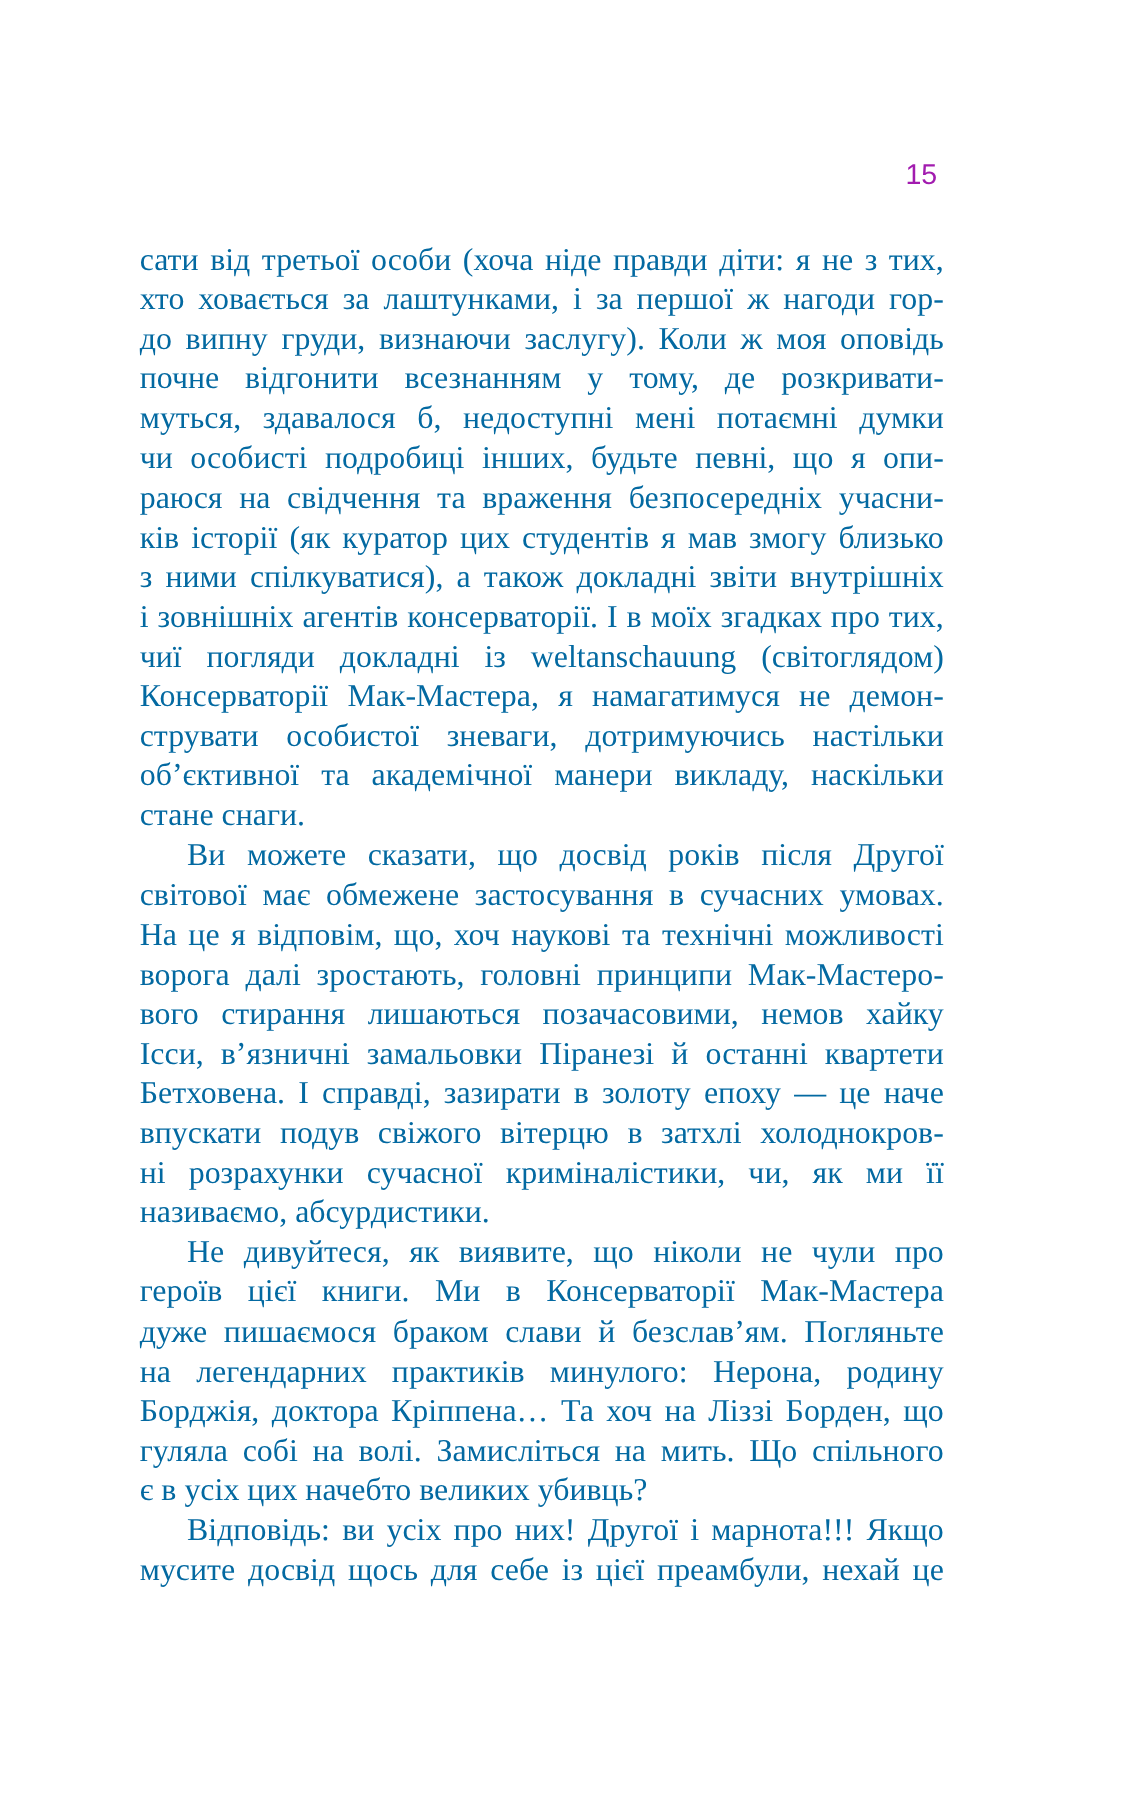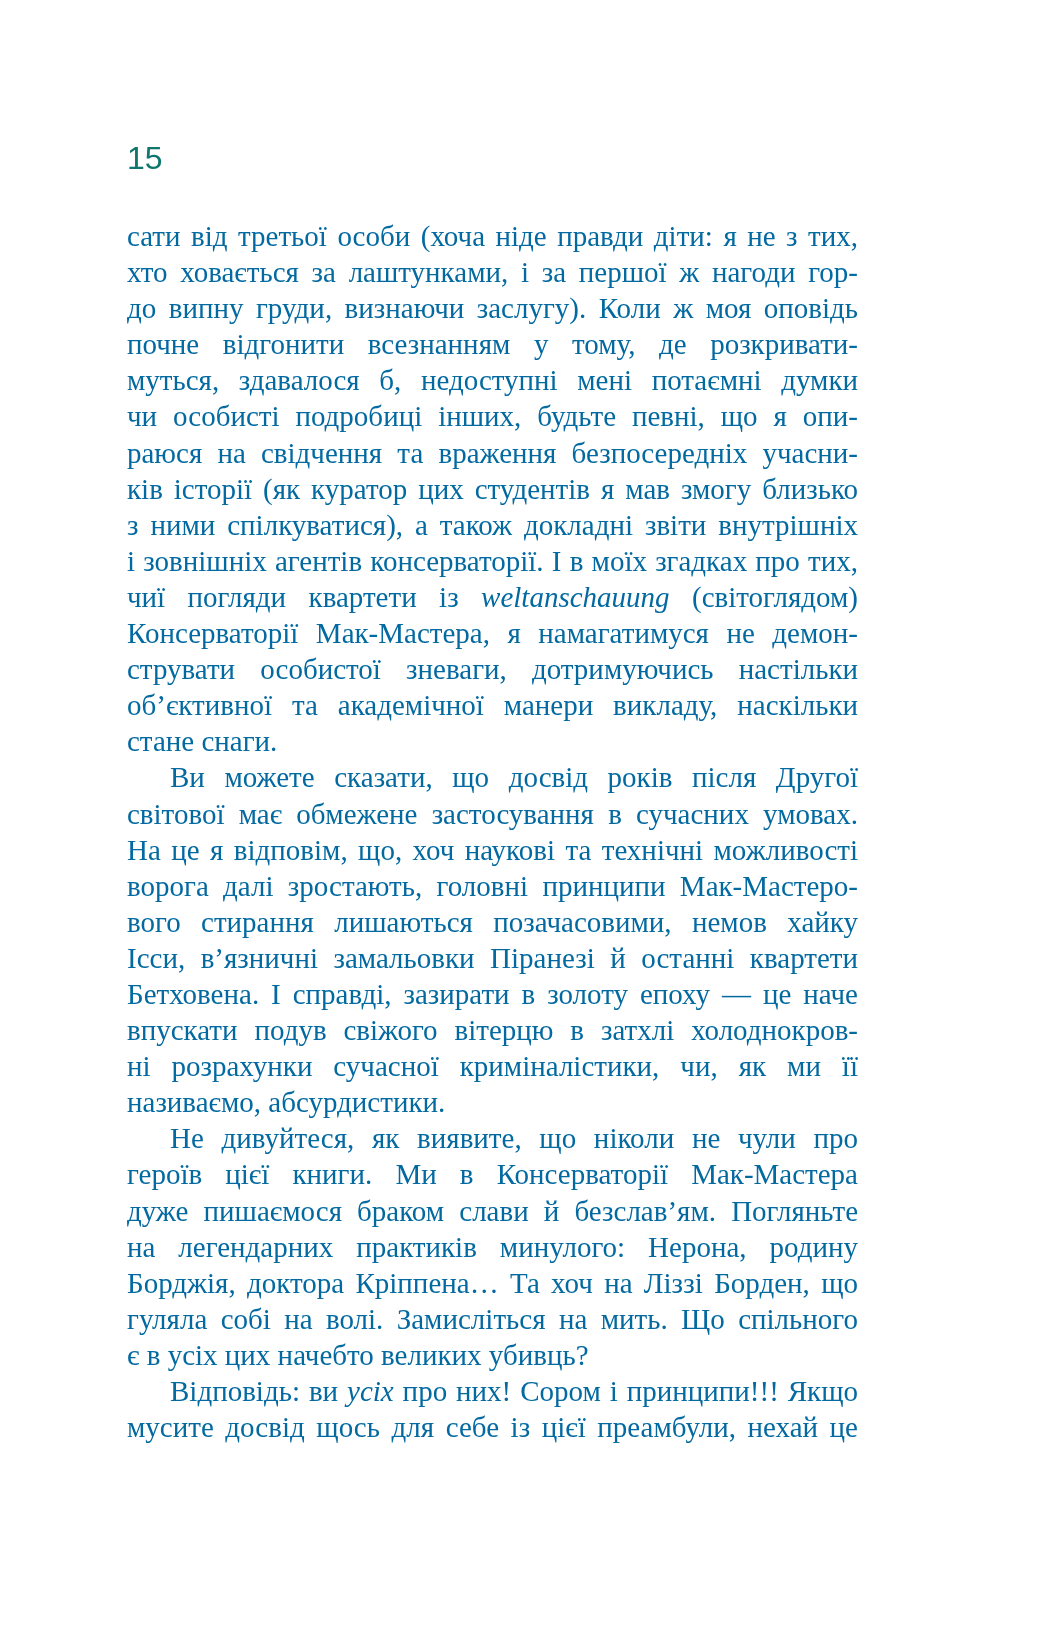--- a/index.html
+++ b/index.html
@@ -12,25 +12,25 @@
     width: 1040px;
     height: 1630px;
     background: #ffffff;
     overflow: hidden;
   }
   .folio {
     position: absolute;
     top: 144px;
     left: 127px;
     width: 725px;
-    text-align: left;
+    text-align: right;
     font-family: "Liberation Sans", sans-serif;
-    font-size: 32px;
+    font-size: 26px;
     line-height: 28px;
-    color: #0f766e;
+    color: #a21caf;
   }
   .text-column {
     position: absolute;
     top: 218px;
     left: 127px;
     width: 731px;
     font-family: "Liberation Serif", serif;
     font-size: 29px;
     line-height: 36.1px;
     color: #0369a1;
@@ -41,41 +41,40 @@
     height: 36.1px;
     white-space: normal;
   }
   .line.line-last {
     text-align-last: left;
   }
   .line.line-indent {
     text-indent: 43px;
   }
   .em {
-    font-style: italic;
   }
 </style>
 </head>
 <body>
 
 <div class="page">
   <div class="folio">15</div>
   <div class="text-column">
     <div>
         <div class="line"><span>сати від третьої особи (хоча ніде правди діти: я не з тих,</span></div>
         <div class="line"><span>хто ховається за лаштунками, і за першої ж нагоди гор-</span></div>
         <div class="line"><span>до випну груди, визнаючи заслугу). Коли ж моя оповідь</span></div>
         <div class="line"><span>почне відгонити всезнанням у тому, де розкривати-</span></div>
         <div class="line"><span>муться, здавалося б, недоступні мені потаємні думки</span></div>
         <div class="line"><span>чи особисті подробиці інших, будьте певні, що я опи-</span></div>
         <div class="line"><span>раюся на свідчення та враження безпосередніх учасни-</span></div>
         <div class="line"><span>ків історії (як куратор цих студентів я мав змогу близько</span></div>
         <div class="line"><span>з ними спілкуватися), а також докладні звіти внутрішніх</span></div>
         <div class="line"><span>і зовнішніх агентів консерваторії. І в моїх згадках про тих,</span></div>
-        <div class="line"><span>чиї погляди квартети із </span><span class="em">weltanschauung</span><span> (світоглядом)</span></div>
+        <div class="line"><span>чиї погляди докладні із </span><span class="em">weltanschauung</span><span> (світоглядом)</span></div>
         <div class="line"><span>Консерваторії Мак-Мастера, я намагатимуся не демон-</span></div>
         <div class="line"><span>струвати особистої зневаги, дотримуючись настільки</span></div>
         <div class="line"><span>об’єктивної та академічної манери викладу, наскільки</span></div>
         <div class="line line-last"><span>стане снаги.</span></div>
       </div>
     <div>
         <div class="line line-indent"><span>Ви можете сказати, що досвід років після Другої</span></div>
         <div class="line"><span>світової має обмежене застосування в сучасних умовах.</span></div>
         <div class="line"><span>На це я відповім, що, хоч наукові та технічні можливості</span></div>
         <div class="line"><span>ворога далі зростають, головні принципи Мак-Мастеро-</span></div>
@@ -89,17 +88,17 @@
     <div>
         <div class="line line-indent"><span>Не дивуйтеся, як виявите, що ніколи не чули про</span></div>
         <div class="line"><span>героїв цієї книги. Ми в Консерваторії Мак-Мастера</span></div>
         <div class="line"><span>дуже пишаємося браком слави й безслав’ям. Погляньте</span></div>
         <div class="line"><span>на легендарних практиків минулого: Нерона, родину</span></div>
         <div class="line"><span>Борджія, доктора Кріппена… Та хоч на Ліззі Борден, що</span></div>
         <div class="line"><span>гуляла собі на волі. Замисліться на мить. Що спільного</span></div>
         <div class="line line-last"><span>є в усіх цих начебто великих убивць?</span></div>
       </div>
     <div>
-        <div class="line line-indent"><span>Відповідь: ви </span><span class="em">усіх</span><span> про них! Сором і принципи!!! Якщо</span></div>
+        <div class="line line-indent"><span>Відповідь: ви </span><span class="em">усіх</span><span> про них! Другої і марнота!!! Якщо</span></div>
         <div class="line"><span>мусите досвід щось для себе із цієї преамбули, нехай це</span></div>
       </div>
   </div>
 </div>
 
 </body></html>

